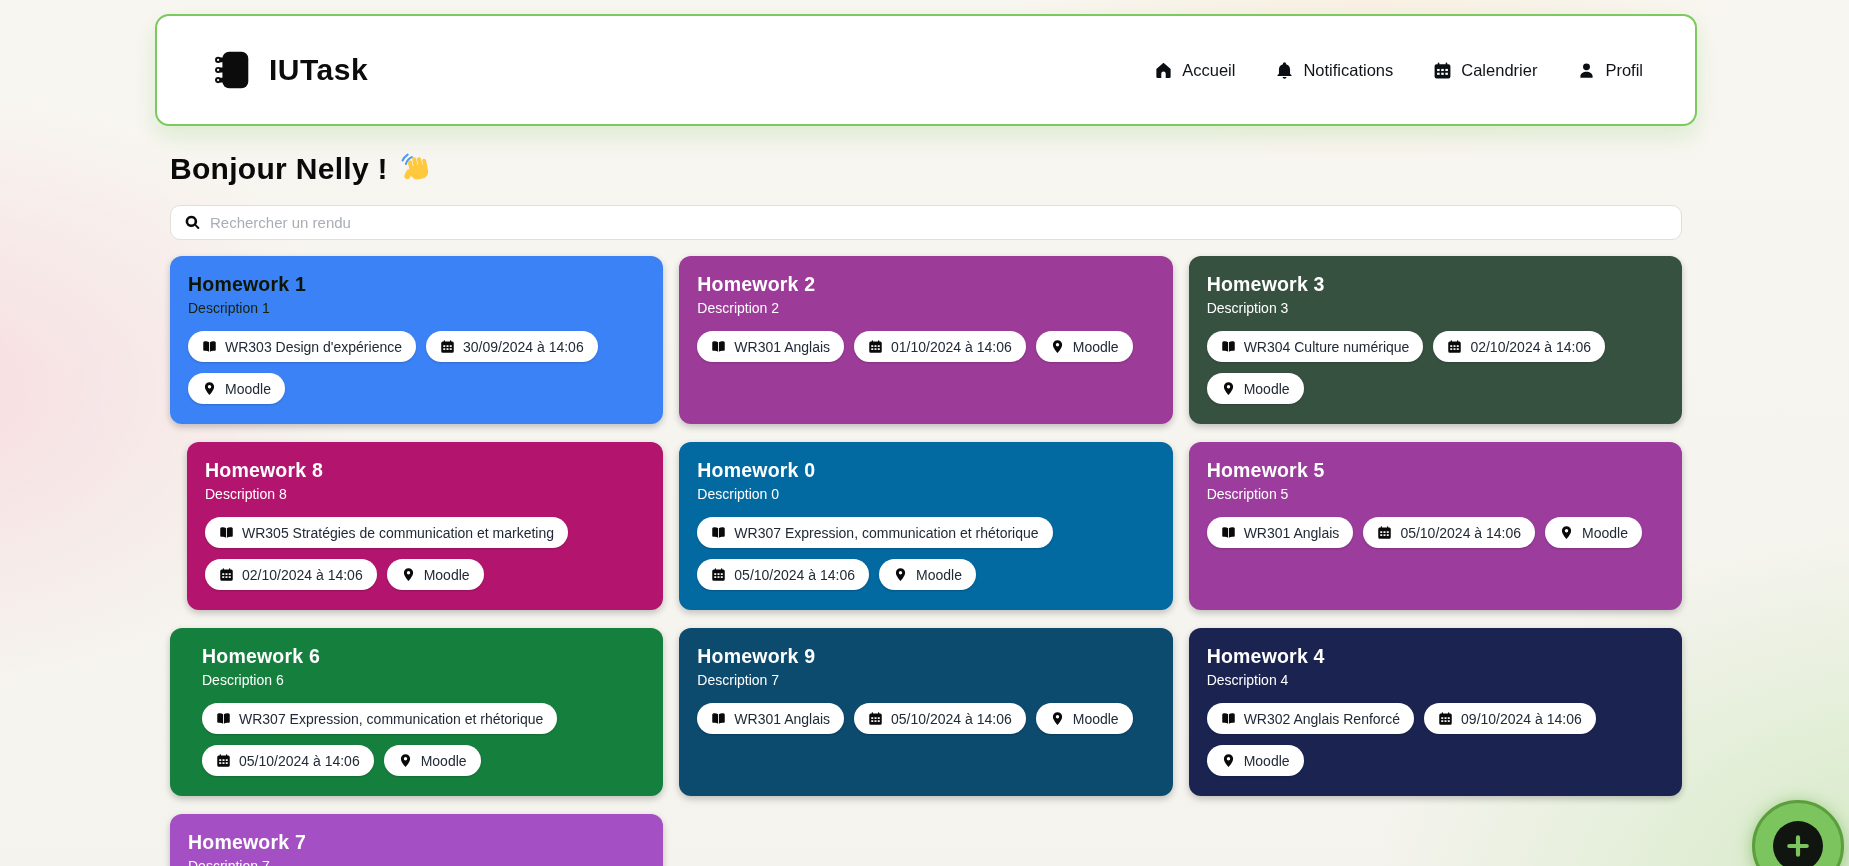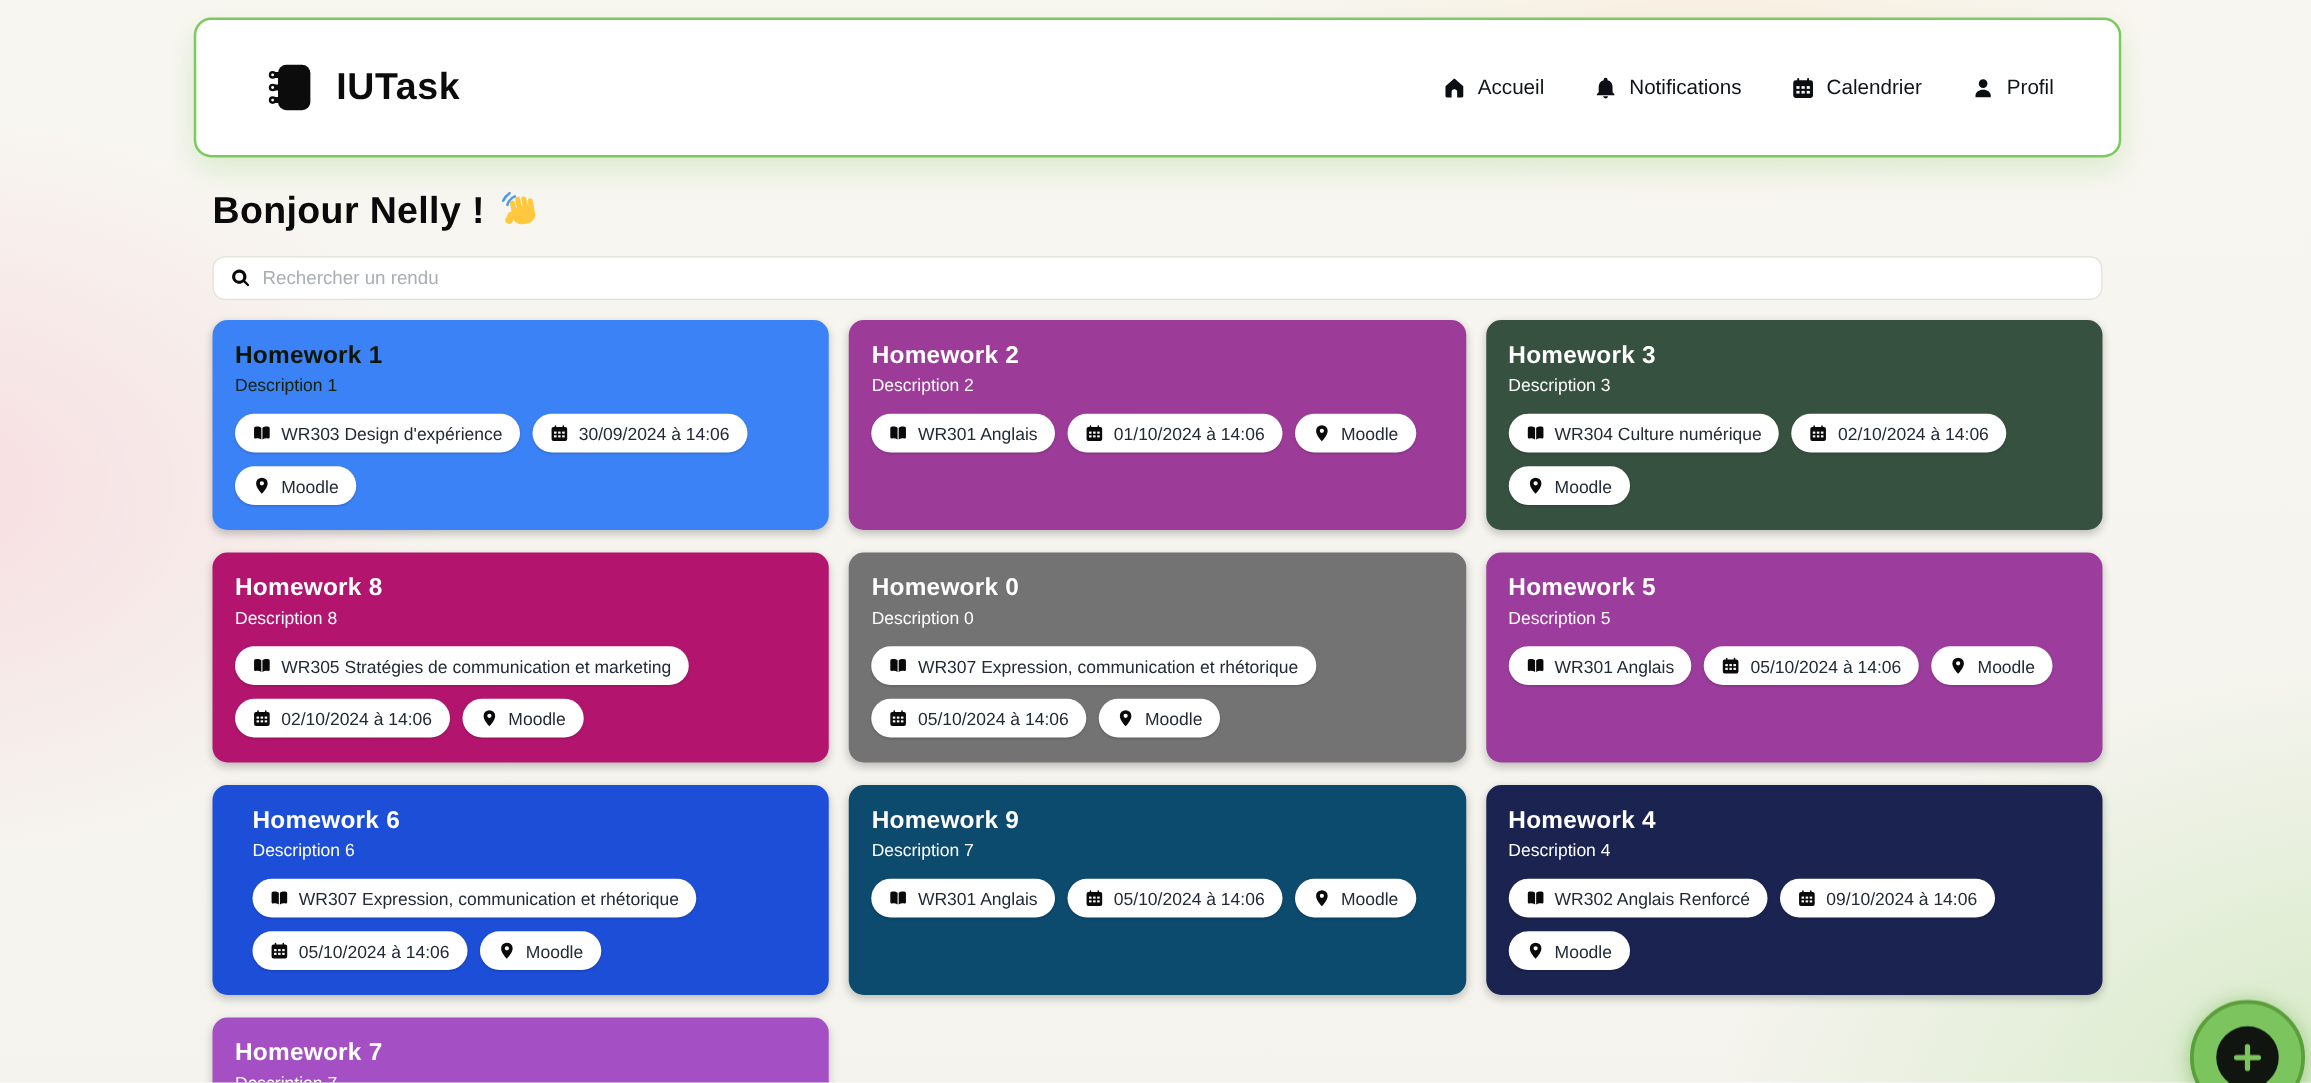--- a/index.html
+++ b/index.html
@@ -267,21 +267,21 @@
 
   <span class="badge">
     <svg viewBox="0 0 24 24">
               <use href="#sym-pin"></use>
             </svg>
     <span>Moodle</span>
   </span>
 </div>
   </article>
 
-  <article class="card text-light" style="background: rgb(179, 21, 110);">
+  <article class="card text-light" style="background: rgb(179, 21, 110); margin-left: 17px;">
     <h2 class="card-title">Homework 8</h2>
     <p class="card-desc">Description 8</p>
     <div class="badges">
   <span class="badge">
     <svg viewBox="0 0 24 24">
               <use href="#sym-book"></use>
             </svg>
     <span>WR305 Stratégies de communication et marketing</span>
   </span>
 
@@ -294,21 +294,21 @@
 
   <span class="badge">
     <svg viewBox="0 0 24 24">
               <use href="#sym-pin"></use>
             </svg>
     <span>Moodle</span>
   </span>
 </div>
   </article>
 
-  <article class="card text-light" style="background: #737373;">
+  <article class="card text-light" style="background: #0369a1;">
     <h2 class="card-title">Homework 0</h2>
     <p class="card-desc">Description 0</p>
     <div class="badges">
   <span class="badge">
     <svg viewBox="0 0 24 24">
               <use href="#sym-book"></use>
             </svg>
     <span>WR307 Expression, communication et rhétorique</span>
   </span>
 
@@ -348,21 +348,21 @@
 
   <span class="badge">
     <svg viewBox="0 0 24 24">
               <use href="#sym-pin"></use>
             </svg>
     <span>Moodle</span>
   </span>
 </div>
   </article>
 
-  <article class="card text-light" style="background: #1d4ed8; padding-left: 32px;">
+  <article class="card text-light" style="background: #15803d; padding-left: 32px;">
     <h2 class="card-title">Homework 6</h2>
     <p class="card-desc">Description 6</p>
     <div class="badges">
   <span class="badge">
     <svg viewBox="0 0 24 24">
               <use href="#sym-book"></use>
             </svg>
     <span>WR307 Expression, communication et rhétorique</span>
   </span>
 

